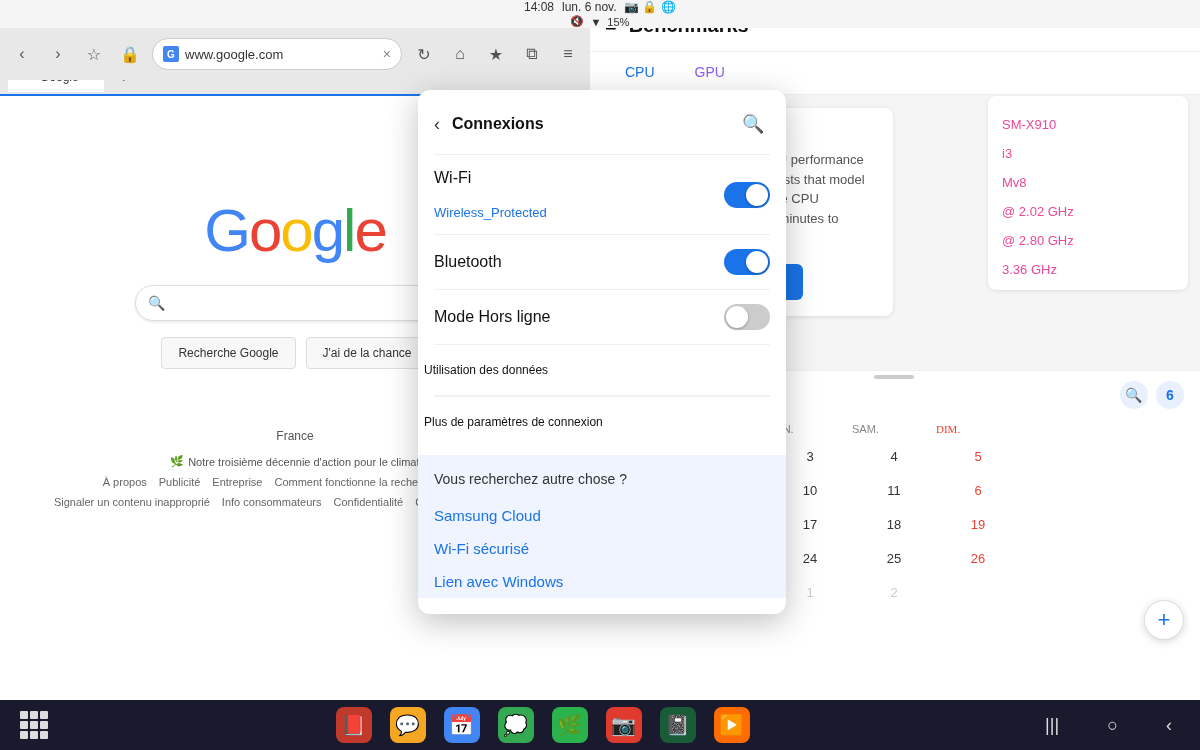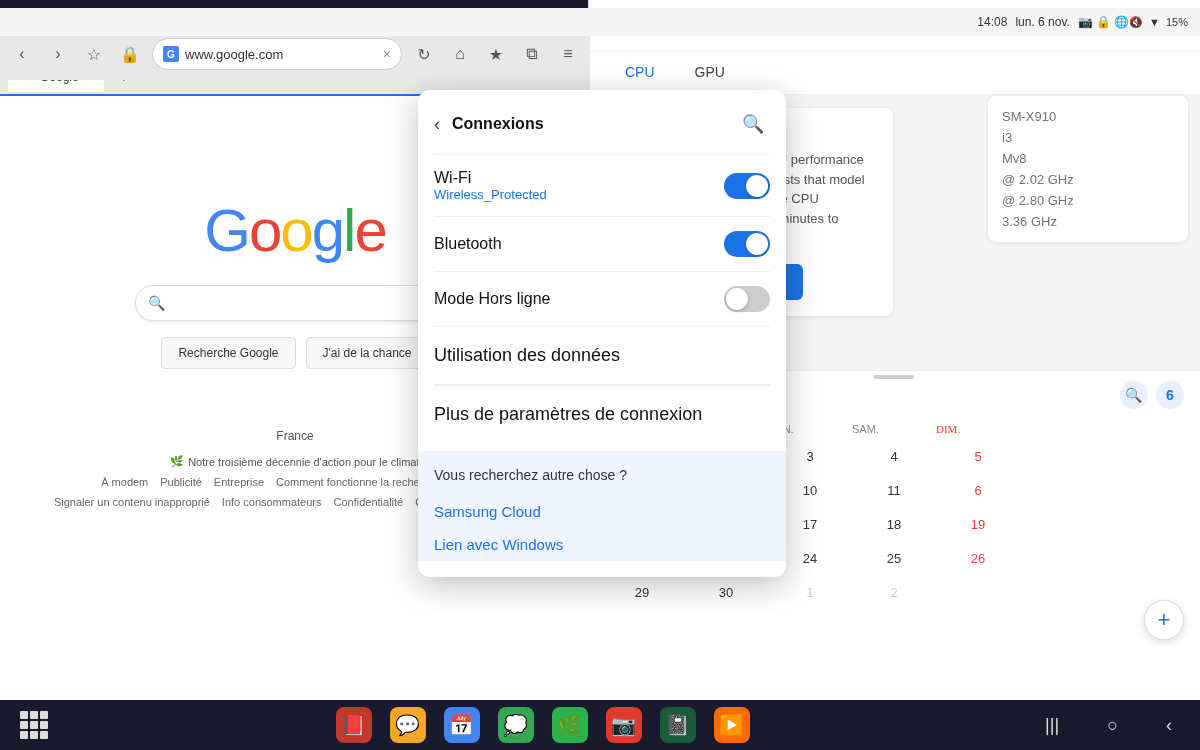--- a/index.html
+++ b/index.html
@@ -8,30 +8,31 @@
       height: 750px;
       overflow: hidden;
       font-family: 'Segoe UI', Arial, sans-serif;
       background: #1a1a2e;
       position: relative;
     }
 
     
     .status-bar {
       position: absolute;
-      top: 8px; left: 0; right: 0;
+      top: 0; left: 0; right: 0;
       height: 28px;
       background: #f5f5f5;
       display: flex;
       align-items: center;
-      justify-content: flex-end;
+      justify-content: space-between;
       padding: 0 12px;
       font-size: 12px;
       color: #333;
       z-index: 100;
+      flex-direction: column;
     }
     .status-left { display: flex; align-items: center; gap: 8px; }
     .status-right { display: flex; align-items: center; gap: 6px; font-size: 11px; }
 
     
     .tab-bar {
       position: absolute;
       top: 28px; left: 0;
       width: 590px;
       height: 52px;
@@ -207,21 +208,21 @@
     .divider { height: 1px; background: #f0f0f0; margin: 0 16px; }
 
     .setting-row {
       display: flex;
       align-items: center;
       padding: 14px 16px;
       cursor: pointer;
     }
     .setting-info { flex: 1; }
     .setting-name { font-size: 16px; color: #111; font-weight: 400; }
-    .setting-sub { font-size: 13px; color: #1a73e8; margin-top: 0; }
+    .setting-sub { font-size: 13px; color: #1a73e8; margin-top: 18px; }
 
     
     .toggle {
       width: 46px; height: 26px;
       border-radius: 13px;
       position: relative;
       cursor: pointer;
       flex-shrink: 0;
     }
     .toggle.on { background: #1a73e8; }
@@ -233,22 +234,22 @@
       border-radius: 50%;
       background: white;
       top: 2px;
       transition: left 0.2s;
       box-shadow: 0 1px 3px rgba(0,0,0,0.3);
     }
     .toggle.on::after { left: 22px; }
     .toggle.off::after { left: 2px; }
 
     .simple-row {
-      padding: 18px 16px;
-      font-size: 18px;
+      padding: 18px 6px;
+      font-size: 12px;
       color: #111;
       cursor: pointer;
     }
 
     .suggest-section {
       background: #f0f4ff;
       margin: 8px 0 16px;
       padding: 16px 16px 0;
     }
     .suggest-title { font-size: 14px; color: #333; margin-bottom: 12px; }
@@ -284,21 +285,21 @@
       background: white;
       padding: 0 16px;
       border-bottom: 1px solid #eee;
     }
     .bench-tab {
       padding: 12px 20px;
       font-size: 14px;
       font-weight: 500;
       cursor: pointer;
       border-bottom: 2px solid transparent;
-      color: #404040;
+      color: #8b5cf6;
     }
     .bench-tab.active { color: #1a73e8; border-bottom-color: #1a73e8; }
 
     .cpu-card {
       background: white;
       margin: 12px;
       border-radius: 8px;
       padding: 16px;
       box-shadow: 0 1px 4px rgba(0,0,0,0.1);
     }
@@ -307,21 +308,21 @@
     .run-btn {
       background: #1a73e8;
       color: white;
       border: none;
       border-radius: 6px;
       padding: 10px 20px;
       font-size: 14px;
       cursor: pointer;
       font-weight: 500;
     }
-    .device-row { font-size: 13px; color: #737373; padding: 3px 0; }
+    .device-row { font-size: 13px; color: #ec4899; padding: 3px 0; margin-top: 8px; }
 
     
     .calendar-panel {
       position: absolute;
       top: 370px; right: 0;
       width: 612px;
       bottom: 50px;
       background: white;
       border-top: 1px solid #eee;
     }
@@ -471,21 +472,21 @@
     <div class="search-buttons">
       <button class="search-btn">Recherche Google</button>
       <button class="search-btn">J'ai de la chance</button>
     </div>
     <div class="footer-france">France</div>
     <div style="font-size:11px;color:#555;margin-top:12px;display:flex;align-items:center;gap:4px;">
       <span style="color:#34a853;">🌿</span>
       <span>Notre troisième décennie d'action pour le climat</span>
     </div>
     <div class="footer-links">
-      <span style="cursor:pointer;">À modem</span>
+      <span style="cursor:pointer;">À propos</span>
       <span style="cursor:pointer;text-align:center;">Publicité</span>
       <span style="cursor:pointer;">Entreprise</span>
       <span style="cursor:pointer;">Comment fonctionne la recherche Google ?</span>
     </div>
     <div class="footer-links">
       <span style="cursor:pointer;">Signaler un contenu inapproprié</span>
       <span style="cursor:pointer;">Info consommateurs</span>
       <span style="cursor:pointer;">Confidentialité</span>
       <span style="cursor:pointer;">Conditions</span>
       <span style="cursor:pointer;">Paramètres</span>
@@ -535,20 +536,21 @@
   <div class="divider"></div>
 
 
   <div class="divider"></div>
 
   <div class="simple-row">Plus de paramètres de connexion</div>
 
   <div class="suggest-section">
     <div class="suggest-title">Vous recherchez autre chose ?</div>
     <a class="suggest-link">Samsung Cloud</a>
+    <a class="suggest-link">Wi-Fi sécurisé</a>
     <a class="suggest-link">Lien avec Windows</a>
   </div>
 </div>
 
 <div class="benchmarks-panel">
   <div class="bench-header">
     <span style="font-size:20px;cursor:pointer;">≡</span>
     <span class="bench-title">Benchmarks</span>
   </div>
   <div class="bench-tabs">

